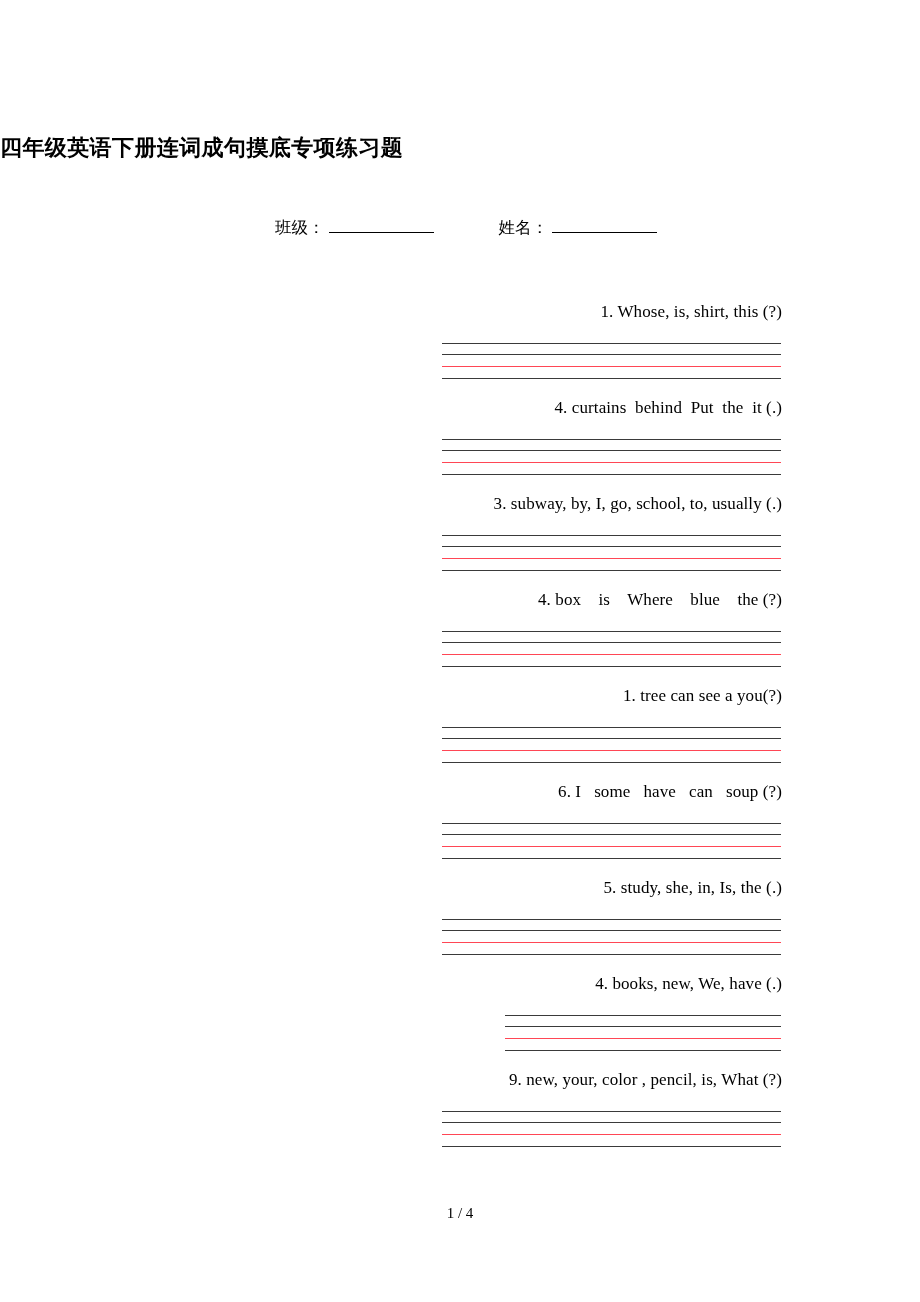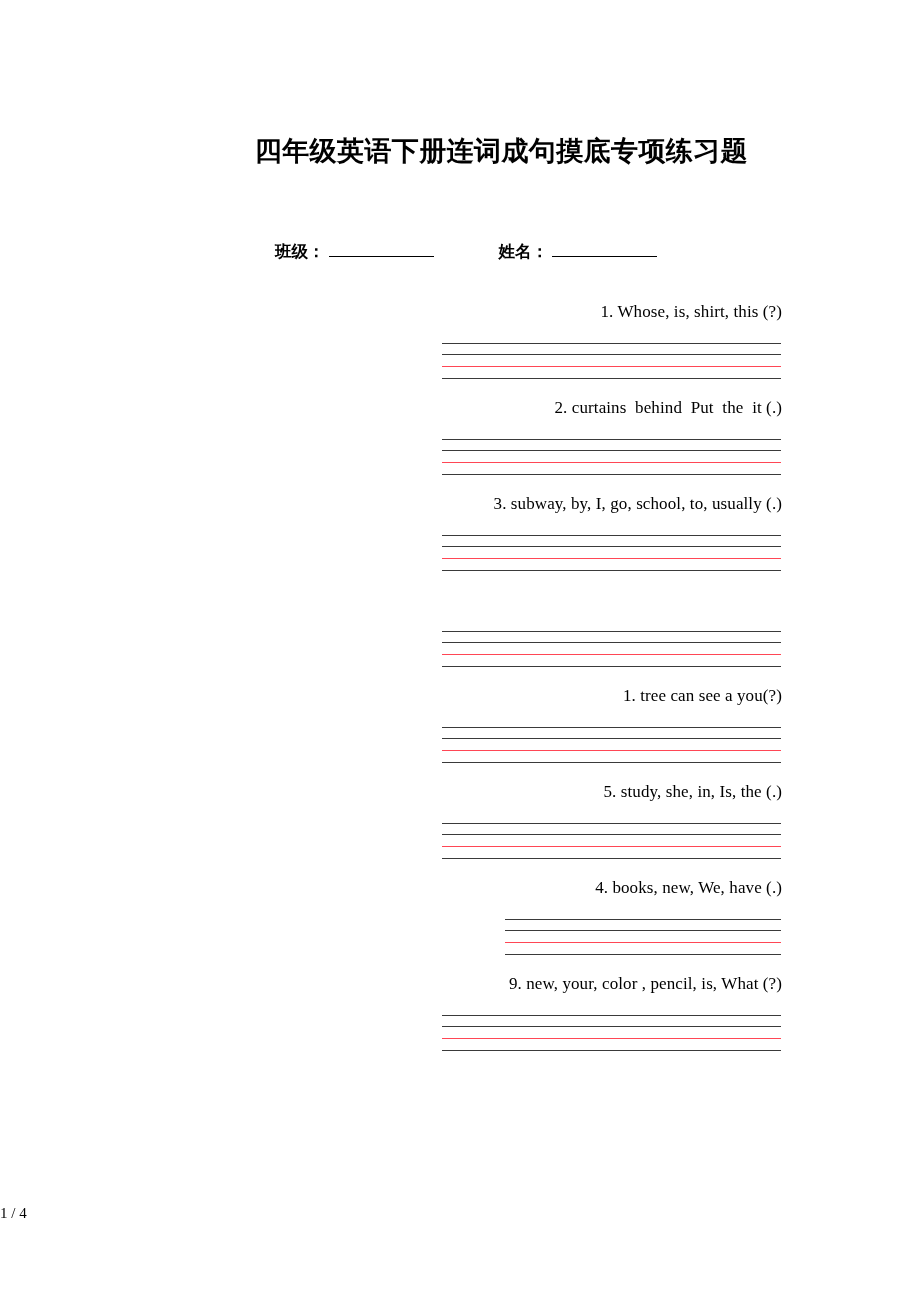--- a/index.html
+++ b/index.html
@@ -22,22 +22,22 @@
     height: 1302px;
     box-sizing: border-box;
   }
 
   
   .doc-title {
     position: absolute;
     top: 117px;
     left: 0;
     width: 748px;
-    text-align: right;
-    font-size: 27px;
+    text-align: left;
+    font-size: 22px;
     font-weight: bold;
     letter-spacing: 0.4px;
     line-height: 32px;
     white-space: nowrap;
   }
 
   
   .info-row {
     position: absolute;
     top: 216px;
@@ -51,22 +51,21 @@
   .info-field {
     display: flex;
     align-items: baseline;
     white-space: nowrap;
   }
   .info-field + .info-field {
     margin-left: 65px;
   }
   .info-label {
     font-size: 16.5px;
-    font-weight: bold;
-    margin-top: 24px;
+    font-weight: normal;
   }
   .info-blank {
     display: inline-block;
     width: 105px;
     border-bottom: 1.6px solid #000;
     margin-left: 4px;
     height: 14px;
   }
 
   
@@ -112,20 +111,21 @@
   .guide .ln.l2 { top: 11px; }
   .guide .ln.l3 { top: 23px; border-top: 1.7px solid #ff4655; }
   .guide .ln.l4 { top: 35px; }
 
   
   .footer {
     position: absolute;
     top: 1203px;
     left: 0;
     width: 920px;
+    text-align: center;
     font-size: 15px;
     line-height: 20px;
   }
 </style>
 </head>
 <body>
 
 <div class="page">
 
   <h1 class="doc-title">四年级英语下册连词成句摸底专项练习题</h1>
@@ -147,58 +147,68 @@
       <div class="qtext">1. Whose, is, shirt, this (?)</div>
       <div class="guide wide">
         <div class="ln l1"></div>
         <div class="ln l2"></div>
         <div class="ln l3"></div>
         <div class="ln l4"></div>
       </div>
     </div>
 
     <div class="qblock">
-      <div class="qtext">2. curtains  behind  Put  the  it (.)</div>
+      <div class="qtext">4. curtains  behind  Put  the  it (.)</div>
       <div class="guide wide">
         <div class="ln l1"></div>
         <div class="ln l2"></div>
         <div class="ln l3"></div>
         <div class="ln l4"></div>
       </div>
     </div>
 
     <div class="qblock">
       <div class="qtext">3. subway, by, I, go, school, to, usually (.)</div>
       <div class="guide wide">
         <div class="ln l1"></div>
         <div class="ln l2"></div>
         <div class="ln l3"></div>
         <div class="ln l4"></div>
       </div>
     </div>
 
     <div class="qblock">
+      <div class="qtext">4. box    is    Where    blue    the (?)</div>
       <div class="guide wide">
         <div class="ln l1"></div>
         <div class="ln l2"></div>
         <div class="ln l3"></div>
         <div class="ln l4"></div>
       </div>
     </div>
 
     <div class="qblock">
       <div class="qtext">1. tree can see a you(?)</div>
       <div class="guide wide">
         <div class="ln l1"></div>
         <div class="ln l2"></div>
         <div class="ln l3"></div>
         <div class="ln l4"></div>
       </div>
     </div>
 
+    <div class="qblock">
+      <div class="qtext">6. I   some   have   can   soup (?)</div>
+      <div class="guide wide">
+        <div class="ln l1"></div>
+        <div class="ln l2"></div>
+        <div class="ln l3"></div>
+        <div class="ln l4"></div>
+      </div>
+    </div>
 
     <div class="qblock">
       <div class="qtext">5. study, she, in, Is, the (.)</div>
       <div class="guide wide">
         <div class="ln l1"></div>
         <div class="ln l2"></div>
         <div class="ln l3"></div>
         <div class="ln l4"></div>
       </div>
     </div>

